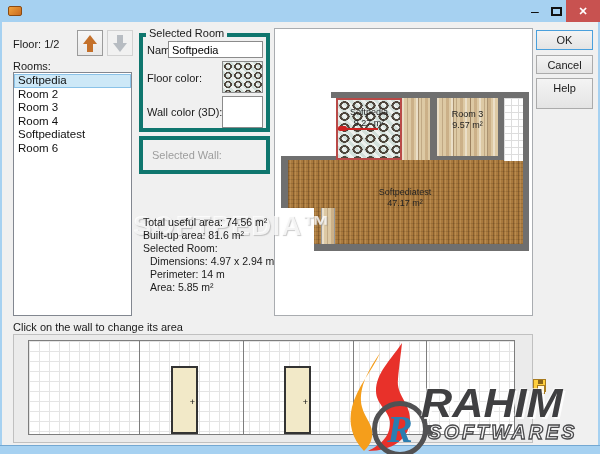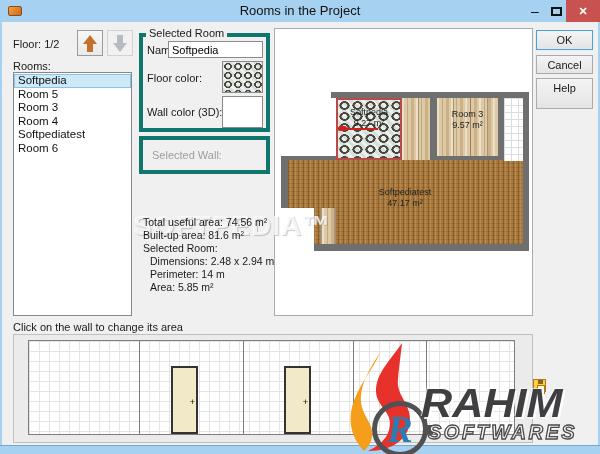--- a/index.html
+++ b/index.html
@@ -134,21 +134,20 @@
   #brand-tag { top:421px; left:428px; font-size:20px; font-weight:bold; font-style:italic; letter-spacing:2.5px;
                color:#f5f5f5; -webkit-text-stroke:1.3px #4a4a4c; z-index:42; }
 </style>
 </head>
 <body>
 
 <div id="window">
 
   <div id="titlebar" class="abs">
     <div id="app-icon" class="abs"></div>
-    <div id="title-text" class="abs">Rooms in the Project</div>
     <div id="min-btn" class="abs cap-btn">
       <span>–</span>
     </div>
     <div id="max-btn" class="abs cap-btn">
       <span id="max-glyph"></span>
     </div>
     <div id="close-btn" class="abs cap-btn">
       <span>✕</span>
     </div>
   </div>
@@ -164,21 +163,21 @@
   </div>
   <div id="down-btn" class="abs nav-btn">
     <span class="arrow-wrap">
       <span class="stem stem-down"></span>
       <span class="arrow-down-tri"></span>
     </span>
   </div>
   <div id="rooms-label" class="abs">Rooms:</div>
   <div id="rooms-list" class="abs">
     <div class="list-item selected">Softpedia</div>
-    <div class="list-item">Room 5</div>
+    <div class="list-item">Room 2</div>
     <div class="list-item">Room 3</div>
     <div class="list-item">Room 4</div>
     <div class="list-item">Softpediatest</div>
     <div class="list-item">Room 6</div>
   </div>
 
   <div id="room-group" class="abs groupbox"></div>
   <div id="room-group-title" class="abs">Selected Room</div>
   <div id="name-label" class="abs">Name:</div>
   <input id="name-input" class="abs" type="text" value="Softpedia" style="">
@@ -189,21 +188,21 @@
   <div id="wall-group" class="abs groupbox">
     <div id="selected-wall-label" class="abs">Selected Wall:</div>
   </div>
 
   <div id="softpedia-mark" class="abs">SOFTPEDIA™</div>
 
   <div id="stats" class="abs">
     <div>Total useful area: 74.56 m²</div>
     <div>Built-up area: 81.6 m²</div>
     <div>Selected Room:</div>
-    <div class="stat-indent">Dimensions: 2.48 x 2.94 m</div>
+    <div class="stat-indent">Dimensions: 4.97 x 2.94 m</div>
     <div class="stat-indent">Perimeter: 14 m</div>
     <div class="stat-indent">Area: 5.85 m²</div>
   </div>
 
   <div id="ok-btn" class="abs dlg-btn">OK</div>
   <div id="cancel-btn" class="abs dlg-btn">Cancel</div>
   <div id="help-btn" class="abs dlg-btn">Help</div>
 
   <div id="plan-panel" class="abs">
     <div class="wall" style="left:56px; top:63px; width:198px; height:6px;"></div>

